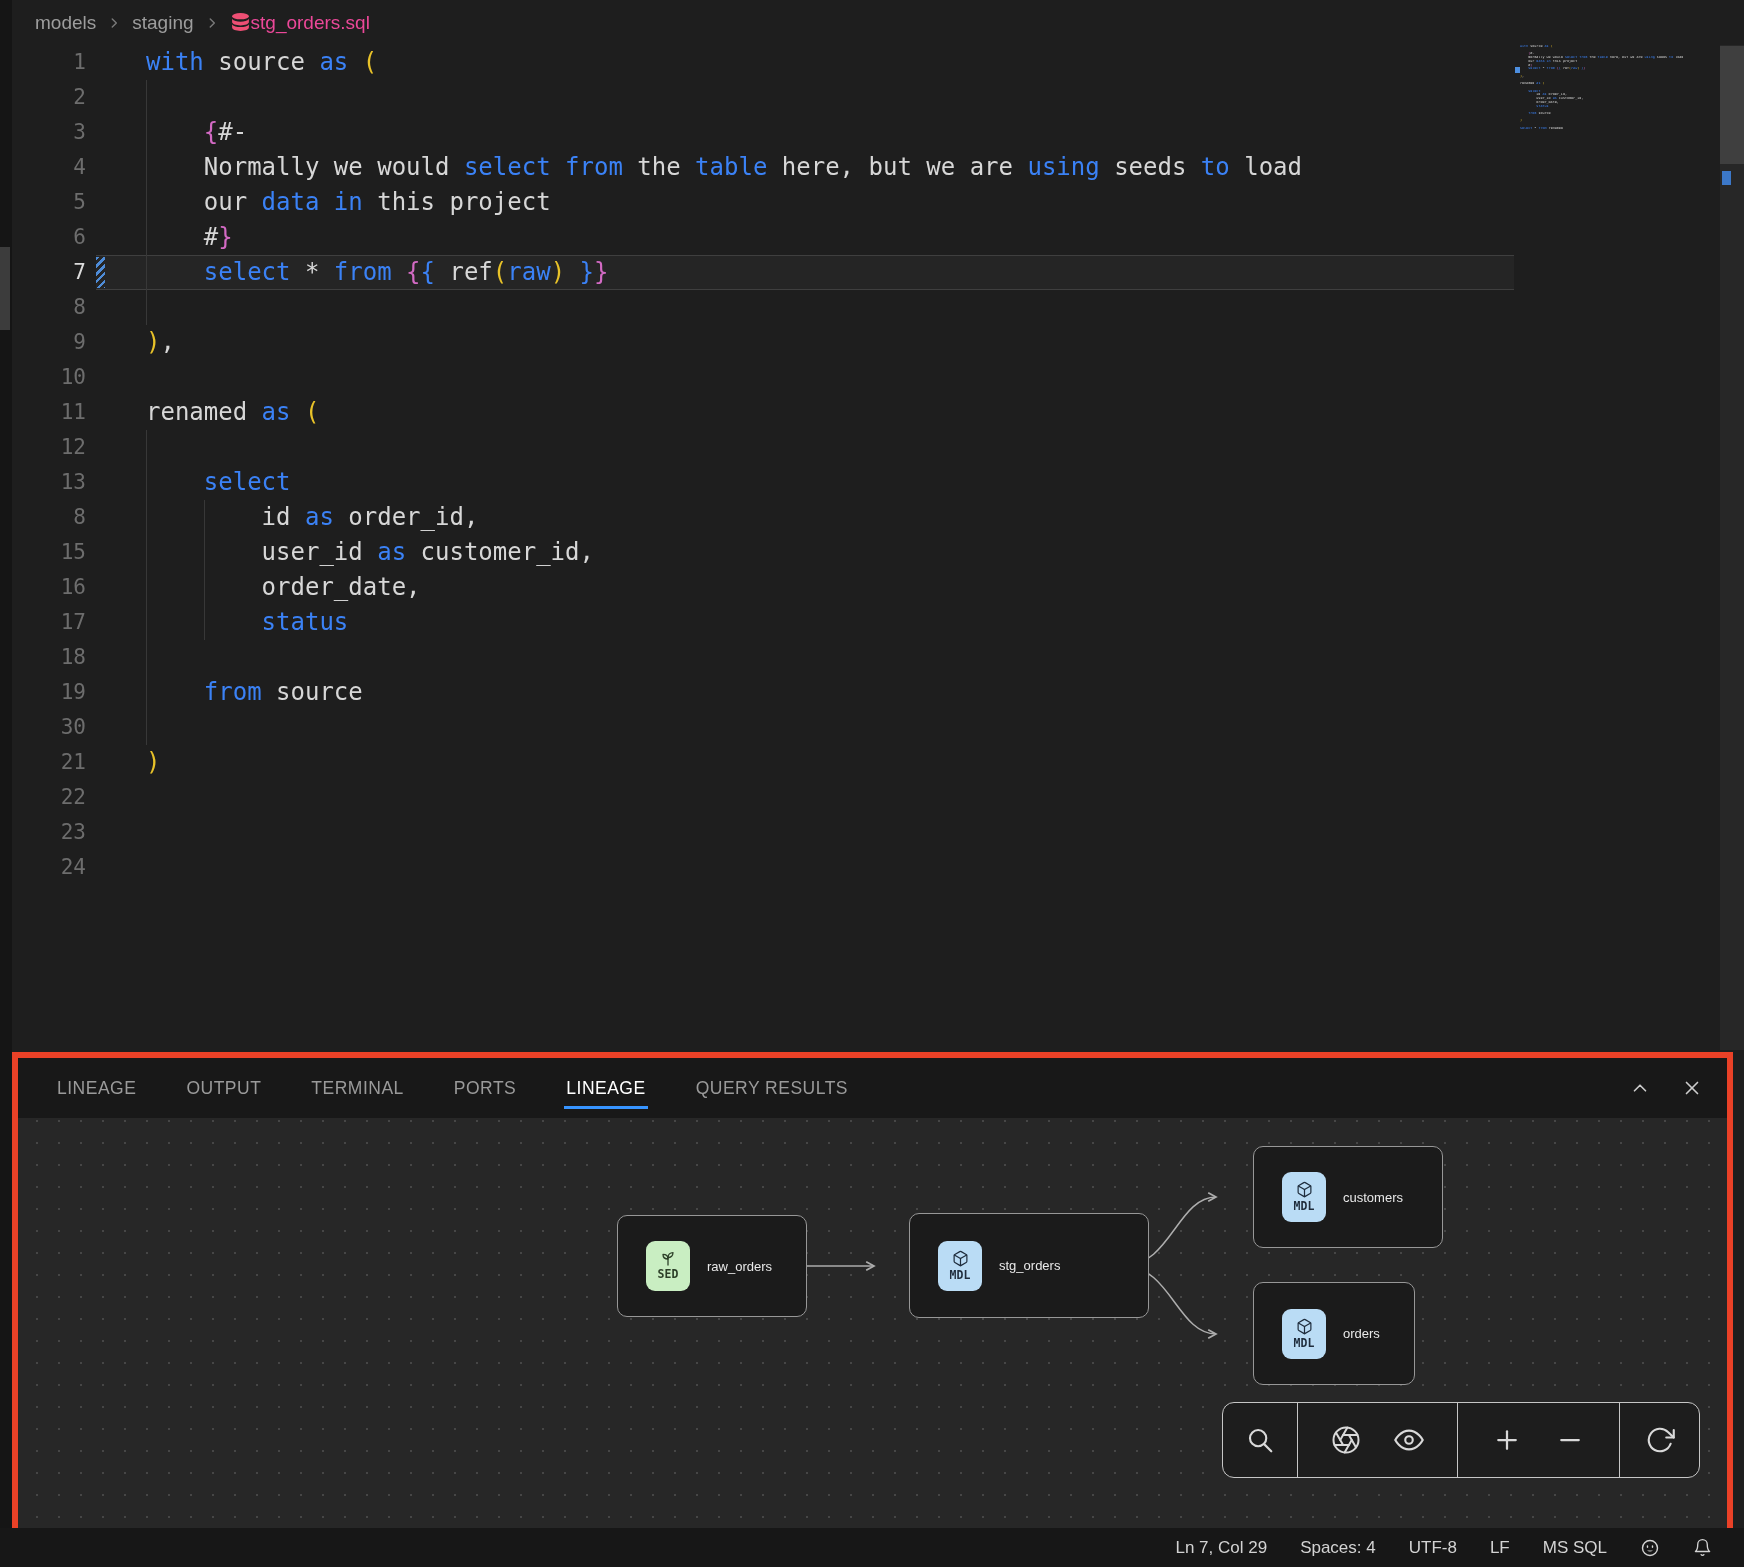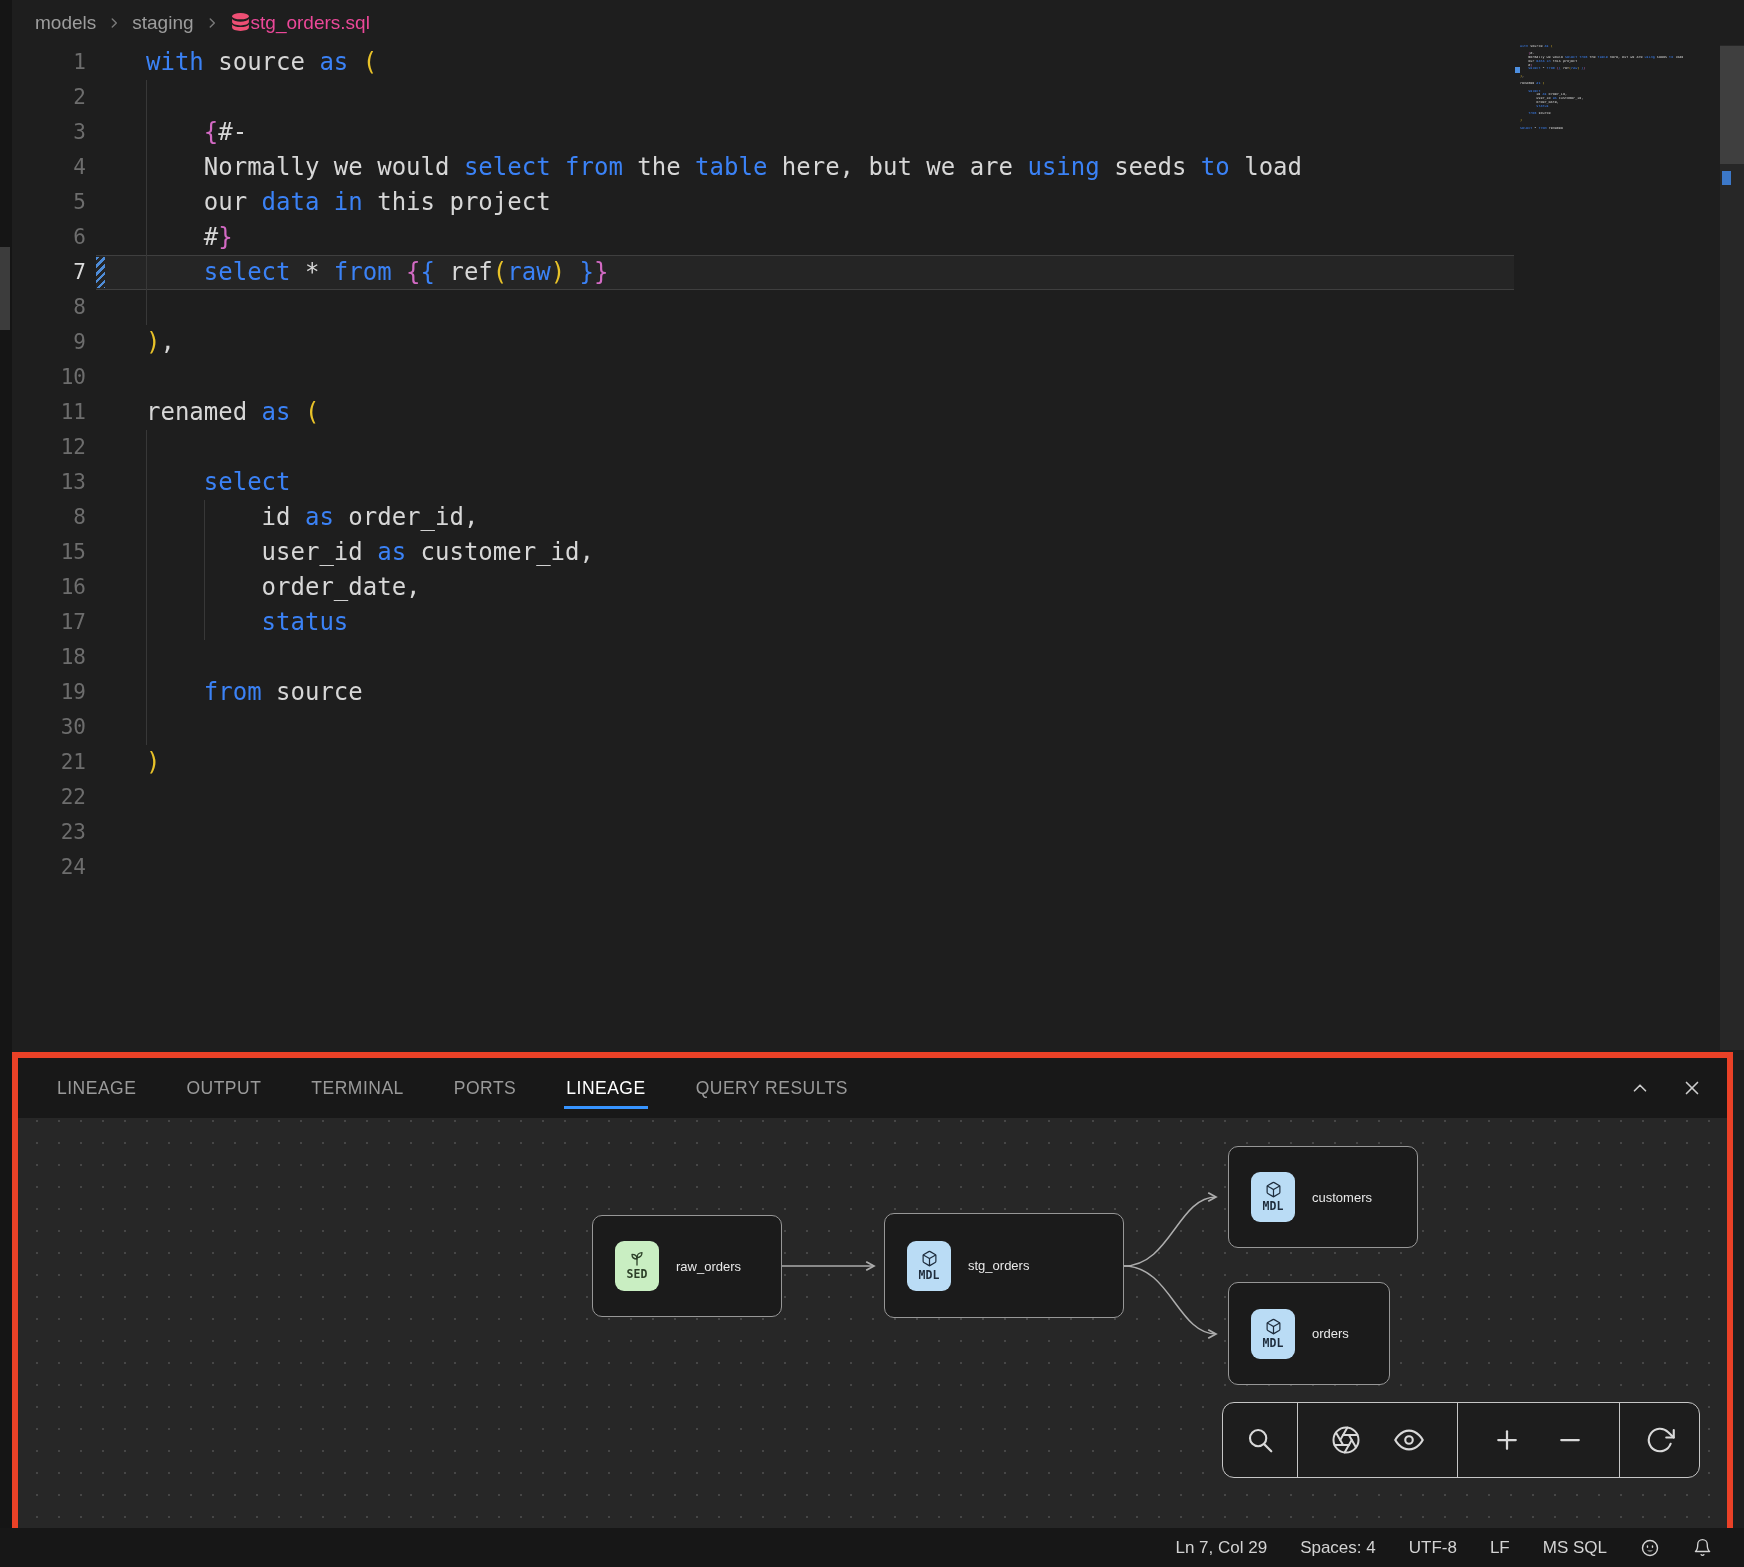--- a/index.html
+++ b/index.html
@@ -44,21 +44,21 @@
   .tab { position:relative; font-size:17.5px; letter-spacing:0.5px; color:#9a9a9a; cursor:pointer; white-space:nowrap; }
   .tab.active { color:#ffffff; }
   .tab.active::after { content:''; position:absolute; left:-2px; right:-2px; bottom:-10px; height:2.5px; background:#3794ff; }
   #panel-actions { margin-left:auto; display:flex; gap:30px; padding-right:24px; color:#cccccc; }
   #panel-actions svg { display:block; cursor:pointer; }
 
   
   #lineage-canvas { position:relative; height:418px; background:#272727;
     background-image:radial-gradient(circle,#464646 1.1px, transparent 1.4px); background-size:22px 22px; background-position:8px 14px; }
   #edges { position:absolute; inset:0; }
-  .node { position:absolute; background:#1b1b1b; border:1.5px solid #979797; border-radius:10px; display:flex; align-items:center; gap:17px; padding-left:22px; cursor:pointer; }
+  .node { position:absolute; background:#1b1b1b; border:1.5px solid #979797; border-radius:10px; display:flex; align-items:center; gap:17px; padding-left:28px; cursor:pointer;margin-left:25px; }
   .badge { width:44px; height:50px; border-radius:9px; display:flex; flex-direction:column; align-items:center; justify-content:center; gap:1px; flex:none; }
   .badge-sed { background:#c9eec2; color:#2c3f28; }
   .badge-mdl { background:#badcf5; color:#1f2d3d; }
   .badge-label { font:600 11.5px "DejaVu Sans Mono", monospace; }
   .node-label { font-size:13px; color:#e9e9e9; }
 
   
   #lineage-toolbar { position:absolute; left:1204px; top:284px; width:478px; height:76px; background:#1d1d1d; border:1.5px solid #c6c6c6; border-radius:12px; display:flex; color:#d9d9d9; }
   .tcell { display:flex; align-items:center; justify-content:space-evenly; }
   .tcell + .tcell { border-left:1.5px solid #c6c6c6; }

